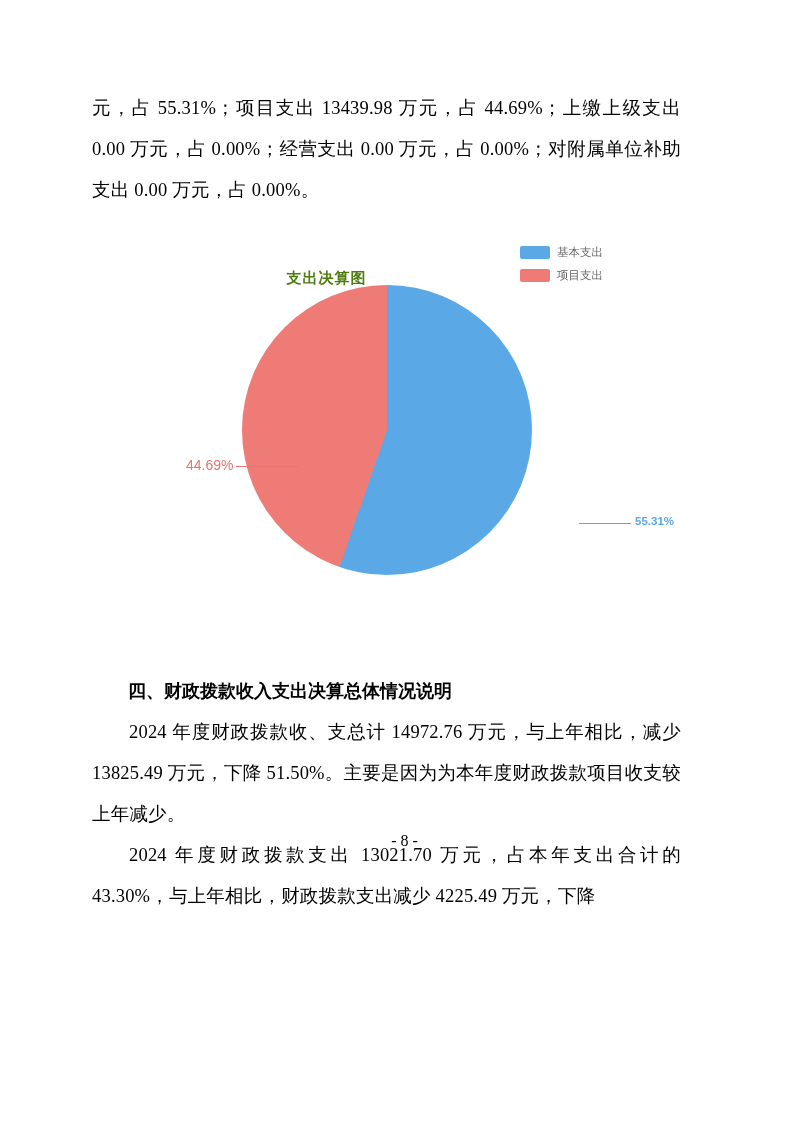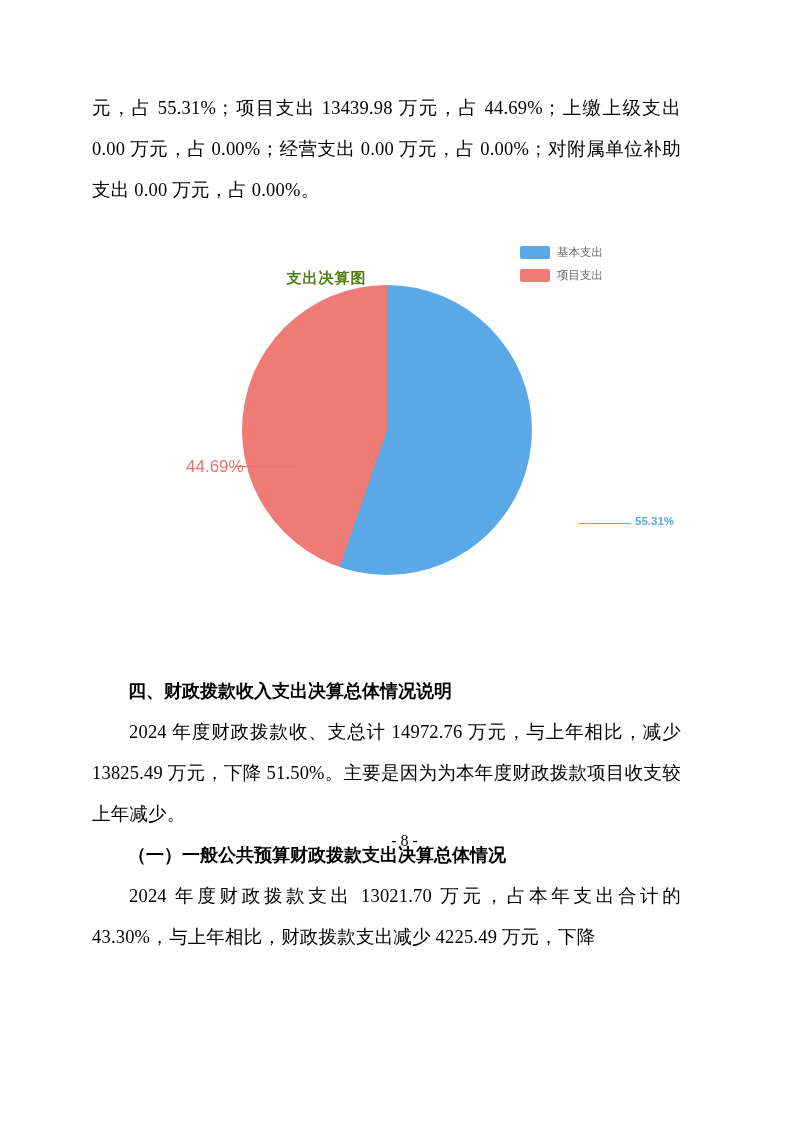--- a/index.html
+++ b/index.html
@@ -90,21 +90,21 @@
     width: 290px;
     height: 290px;
     border-radius: 50%;
     position: relative;
   }
   .label-left {
     position: absolute;
     left: 94px;
     top: 232px;
     font-family: "Liberation Sans", sans-serif;
-    font-size: 17px;
+    font-size: 14px;
     color: #e8736f;
   }
   .leader-left {
     position: absolute;
     left: 144px;
     top: 241px;
     width: 62px;
     height: 1px;
     background: #e8736f;
   }
@@ -162,17 +162,16 @@
     <div class="leader-left"></div>
     <div class="label-left">44.69%</div>
 
     <div class="leader-right"></div>
     <div class="label-right">55.31%</div>
   </div>
 
   <h2 class="heading">四、财政拨款收入支出决算总体情况说明</h2>
   <p class="para indent">2024 年度财政拨款收、支总计 14972.76 万元，与上年相比，减少 13825.49 万元，下降 51.50%。主要是因为为本年度财政拨款项目收支较上年减少。</p>
 
-  <h3 class="heading">（一）一般公共预算财政拨款支出决算总体情况</h3>
   <p class="para indent">2024 年度财政拨款支出 13021.70 万元，占本年支出合计的 43.30%，与上年相比，财政拨款支出减少 4225.49 万元，下降</p>
 
   <div class="footer">- 8 -</div>
 </div>
 
 </body></html>

